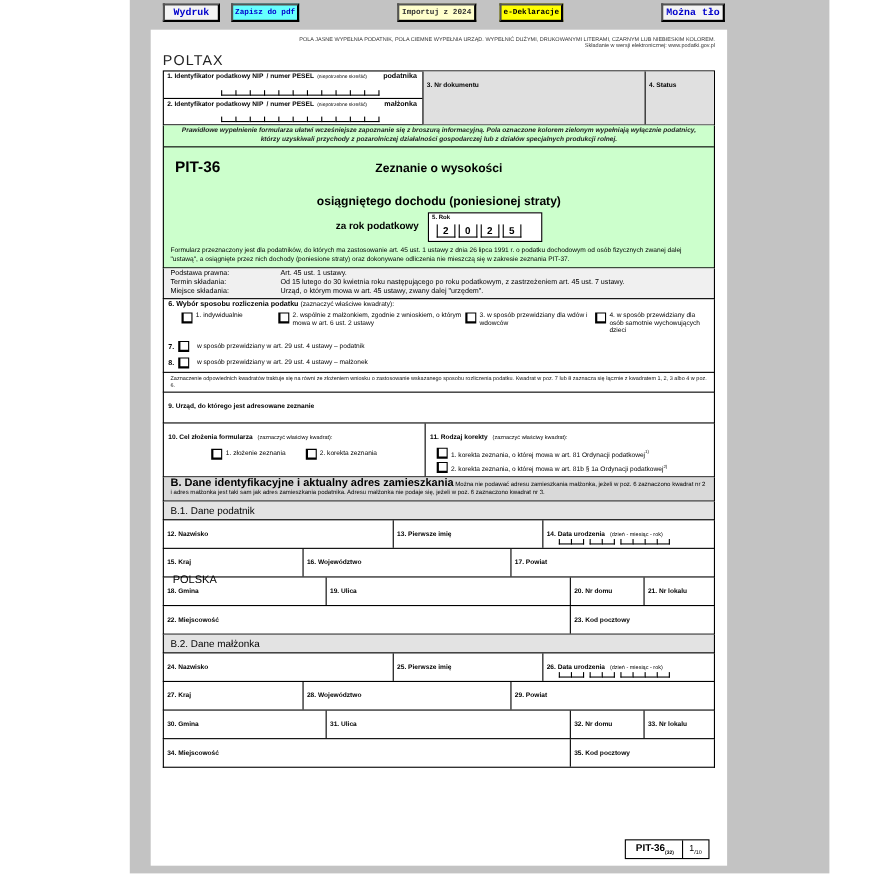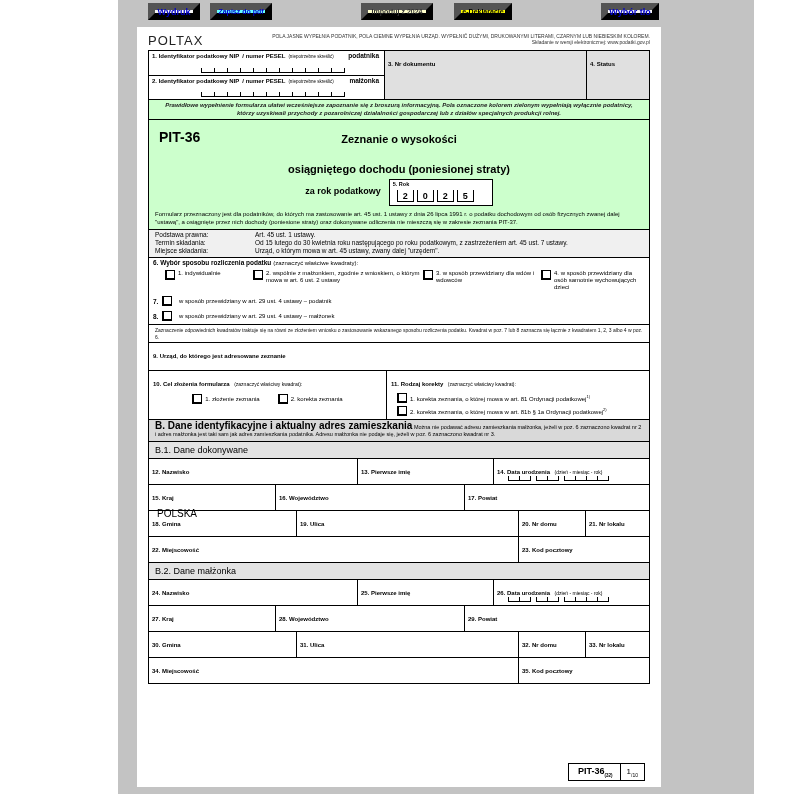--- a/index.html
+++ b/index.html
@@ -1,27 +1,27 @@
 <!DOCTYPE html>
 <html><head>
 <meta charset="utf-8">
 <style>
   html,body{margin:0;padding:0;}
   body{width:800px;height:800px;background:#ffffff;font-family:"Liberation Sans",sans-serif;position:relative;overflow:hidden;color:#000;}
   .app{position:absolute;left:118px;top:0;width:636px;height:794px;background:#c3c3c3;}
-  .btn{position:absolute;top:3px;height:17px;border:7px solid #000000;border-style:outset;display:flex;align-items:center;justify-content:center;font-weight:bold;cursor:pointer;box-sizing:border-box;}
+  .btn{position:absolute;top:3px;height:17px;border:2px solid #000000;border-style:outset;display:flex;align-items:center;justify-content:center;font-weight:bold;cursor:pointer;box-sizing:border-box;font-family:Liberation Mono, monospace;}
   .btn-white{background:#f4f4f4;color:#0000cc;font-size:9px;}
   .btn-cyan{background:#66ffff;color:#0000cc;font-size:7px;}
   .btn-pale{background:#ffffcc;color:#333;font-size:7px;}
   .btn-yellow{background:#ffff00;color:#000;font-size:7px;}
   .page{position:absolute;left:19px;top:27px;width:524px;height:760px;background:#ffffff;}
   .form{position:absolute;left:11px;top:6px;width:502px;}
   
   .pg-head{display:flex;justify-content:space-between;align-items:flex-start;margin-bottom:2px;}
-  .brand{font-size:13px;letter-spacing:1px;color:#222;}
+  .brand{font-size:13px;letter-spacing:1px;color:#222;margin-top:14px;}
   .notices{text-align:right;font-size:5px;line-height:6px;color:#333;}
   
   .bx{border:1px solid #000;border-top:none;box-sizing:border-box;}
   .bx-first{border-top:1px solid #000;}
   .lbl{font-weight:bold;font-size:6px;line-height:7px;}
   .hint{font-weight:normal;font-size:5px;}
   
   .idwrap{display:flex;}
   .idleft{width:235px;}
   .idrow{height:24px;padding:1px 3px;box-sizing:border-box;position:relative;}
@@ -109,21 +109,21 @@
 </style>
 </head>
 <body>
 
 <div class="app">
 
   <div class="btn btn-white" style="left:30px;width:52px;">Wydruk</div>
   <div class="btn btn-cyan" style="left:92px;width:62px;">Zapisz do pdf</div>
   <div class="btn btn-pale" style="left:243px;width:72px;">Importuj z 2024</div>
   <div class="btn btn-yellow" style="left:336px;width:58px;">e-Deklaracje</div>
-  <div class="btn btn-white" style="left:483px;width:58px;">Wybór tło</div>
+  <div class="btn btn-white" style="left:483px;width:58px;">Można tło</div>
 
   <div class="page">
     <div class="form">
 
       <div class="pg-head">
         <div class="brand">POLTAX</div>
         <div class="notices">
           <div>POLA JASNE WYPEŁNIA PODATNIK, POLA CIEMNE WYPEŁNIA URZĄD. WYPEŁNIĆ DUŻYMI, DRUKOWANYMI LITERAMI, CZARNYM LUB NIEBIESKIM KOLOREM.</div>
           <div>Składanie w wersji elektronicznej: www.podatki.gov.pl</div>
         </div>
@@ -292,21 +292,21 @@
             <span class="ot"><span>2. korekta zeznania, o której mowa w art. 81b § 1a Ordynacji podatkowej</span><sup>2)</sup></span>
           </div>
         </div>
       </div>
 
       <div class="bx bhdr">
         <span class="big">B. Dane identyfikacyjne i aktualny adres zamieszkania</span>
         <span class="bnote">Można nie podawać adresu zamieszkania małżonka, jeżeli w poz. 6 zaznaczono kwadrat nr 2 i adres małżonka jest taki sam jak adres zamieszkania podatnika. Adresu małżonka nie podaje się, jeżeli w poz. 6 zaznaczono kwadrat nr 3.</span>
       </div>
 
-      <div class="bx subhdr">B.1. Dane dokonywane</div>
+      <div class="bx subhdr">B.1. Dane podatnik</div>
 
       <div class="bx frow">
         <div class="fc w208"><span class="lbl">12. Nazwisko</span></div>
         <div class="fc w136"><span class="lbl">13. Pierwsze imię</span></div>
         <div class="fc fcfill">
           <span class="lbl">14. Data urodzenia</span>
           <span class="hint">(dzień - miesiąc - rok)</span>
           <div class="datecomb">
             <span class="dg">
                 <i></i>

